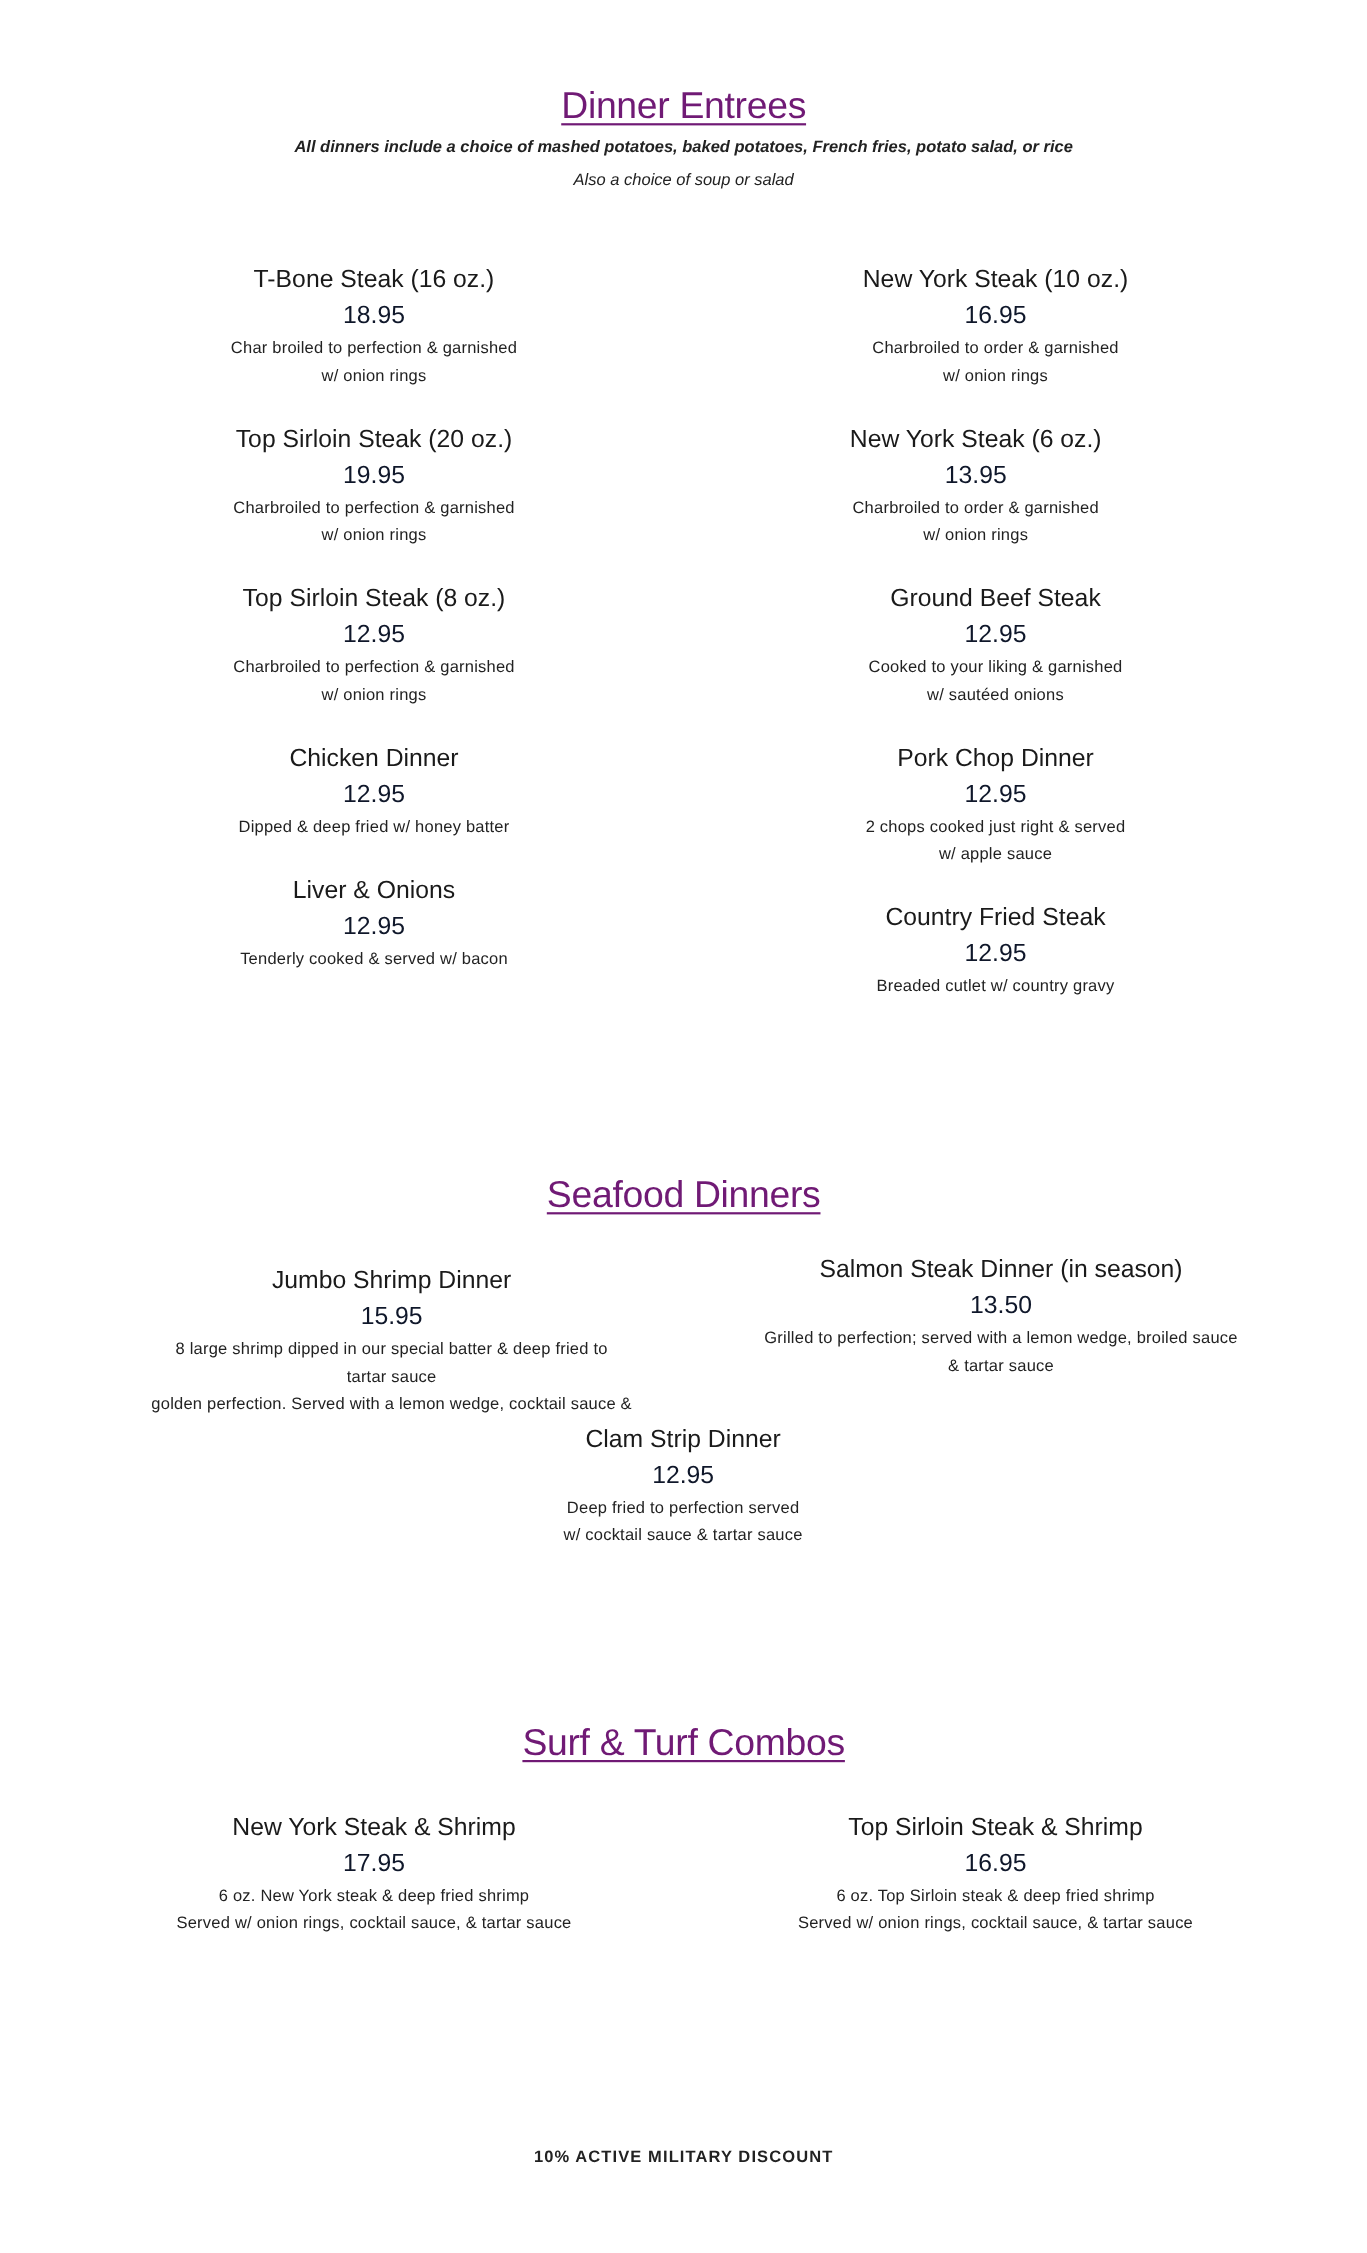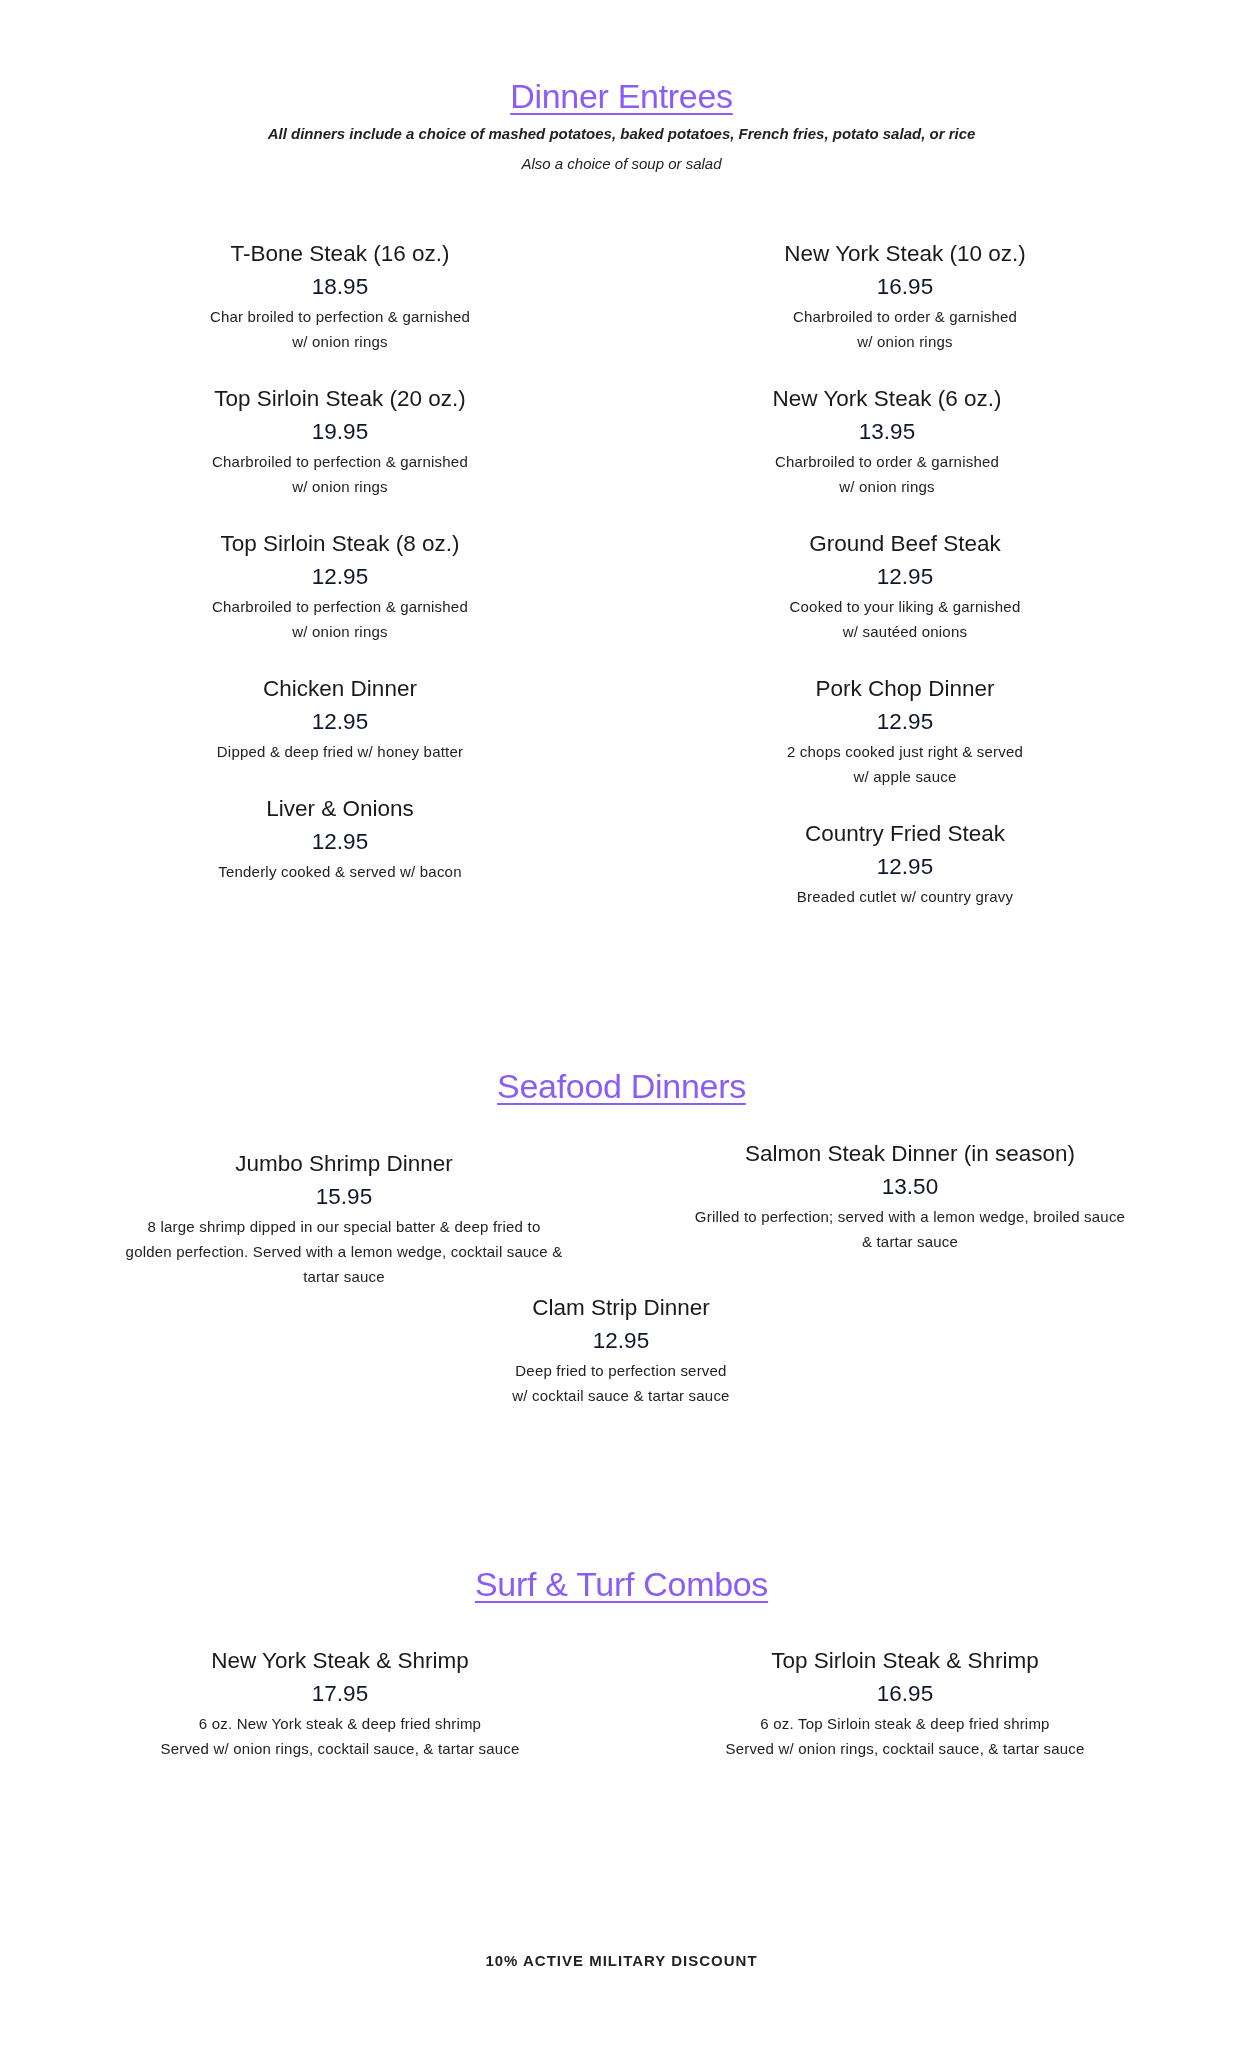--- a/index.html
+++ b/index.html
@@ -16,21 +16,21 @@
       color: #1a1a1a;
     }
     .section-title {
       position: absolute;
       left: 0;
       width: 1243px;
       text-align: center;
       font-size: 34px;
       line-height: 40px;
       letter-spacing: -0.3px;
-      color: #8b5cf6;
+      color: #701a75;
     }
     .section-title span {
       text-decoration: underline;
       text-decoration-thickness: 2px;
       text-underline-offset: 5px;
     }
     .subtitle {
       position: absolute;
       left: 0;
       width: 1243px;
@@ -166,27 +166,27 @@
   <div class="item-price">12.95</div>
   <div class="item-desc">
     <span class="item-desc-line">Breaded cutlet w/ country gravy</span>
   </div>
 </div>
 
 <div class="section-title" style="top:1066px;">
   <span>Seafood Dinners</span>
 </div>
 
-<div class="item" style="left:64px; width:560px; top:1148px;">
+<div class="item" style="left:76px; width:560px; top:1148px;">
   <div class="item-name">Jumbo Shrimp Dinner</div>
   <div class="item-price">15.95</div>
   <div class="item-desc">
     <span class="item-desc-line">8 large shrimp dipped in our special batter &amp; deep fried to</span>
+    <span class="item-desc-line">tartar sauce</span>
     <span class="item-desc-line">golden perfection. Served with a lemon wedge, cocktail sauce &amp;</span>
-    <span class="item-desc-line">tartar sauce</span>
   </div>
 </div>
 
 <div class="item" style="left:630px; width:560px; top:1138px;">
   <div class="item-name">Salmon Steak Dinner (in season)</div>
   <div class="item-price">13.50</div>
   <div class="item-desc">
     <span class="item-desc-line">Grilled to perfection; served with a lemon wedge, broiled sauce</span>
     <span class="item-desc-line">&amp; tartar sauce</span>
   </div>

